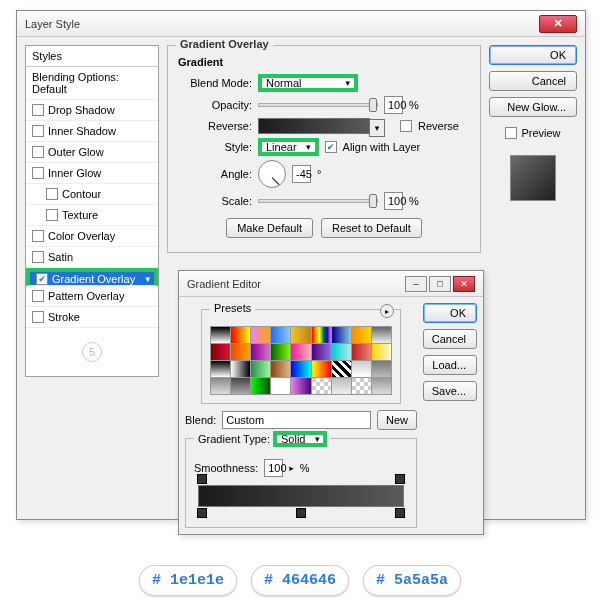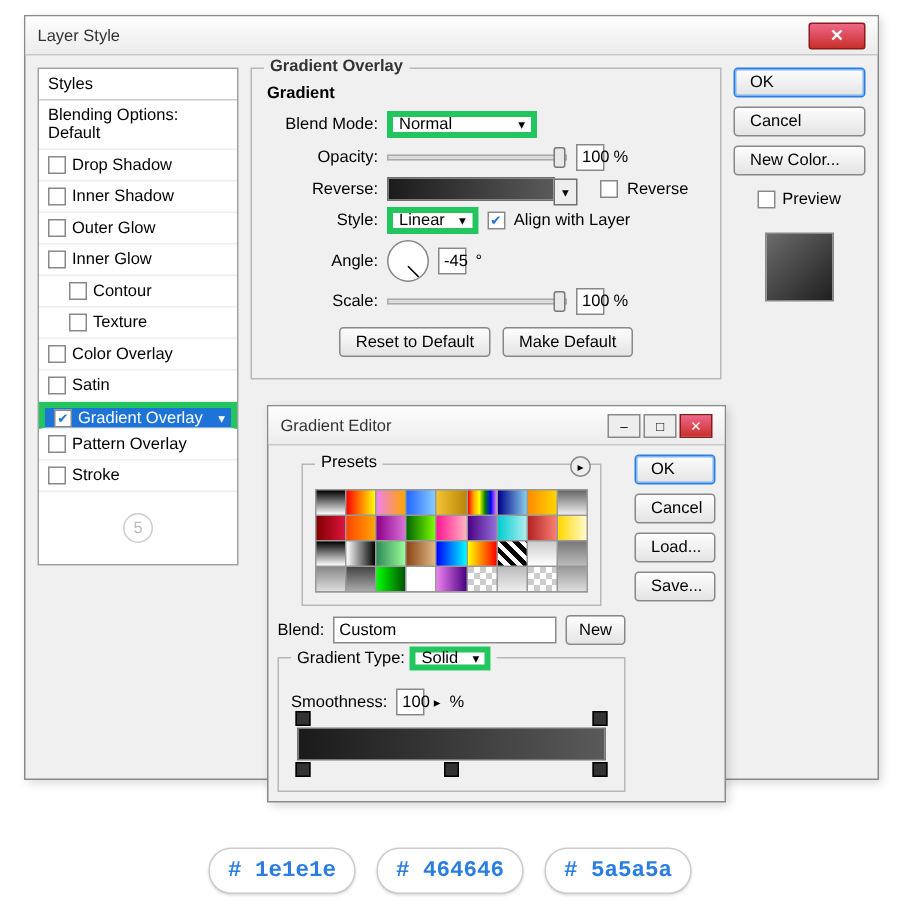--- a/index.html
+++ b/index.html
@@ -24,21 +24,21 @@
   .lbl{width:74px;text-align:right}
   .sel{border:4px solid #22c55e;background:#fff;height:18px;padding:0 18px 0 4px;position:relative;min-width:60px;display:flex;align-items:center}
   .sel::after{content:"▾";position:absolute;right:4px;font-size:9px}
   .grad{border:1px solid #707070;height:16px;width:112px;background:linear-gradient(90deg,#1b1b1b,#5a5a5a);position:relative}
   .grad::after{content:"▾";position:absolute;right:-16px;top:0;width:14px;height:16px;border:1px solid #707070;background:#eee;display:flex;align-items:center;justify-content:center;font-size:9px}
   .slider{height:4px;background:#ddd;border:1px solid #aaa;width:120px;position:relative}
   .slider .th{position:absolute;width:8px;height:14px;background:#e8e8e8;border:1px solid #777;top:-6px;border-radius:2px}
   .num{width:19px;height:18px;border:1px solid #888;background:#fff;padding:0 3px;display:flex;align-items:center}
   .angle{width:28px;height:28px;border:1px solid #888;border-radius:50%;background:#fff;position:relative}
   .angle::after{content:"";position:absolute;width:10px;height:1px;background:#000;top:60%;left:50%;transform:rotate(45deg);transform-origin:left}
-  .btn{height:20px;padding:0 10px;border:1px solid #888;background:linear-gradient(#fdfdfd,#e4e4e4);border-radius:3px;display:flex;align-items:center;justify-content:flex-start;cursor:pointer}
+  .btn{height:20px;padding:0 10px;border:1px solid #888;background:linear-gradient(#fdfdfd,#e4e4e4);border-radius:3px;display:flex;align-items:center;justify-content:flex-end;cursor:pointer}
   .btn.def{border:1px solid #2a7de1;box-shadow:0 0 0 1px #7eb6f2 inset}
   .side{width:88px;display:flex;flex-direction:column;gap:6px;align-items:stretch}
   .side .btn{width:88px}
   .swatch{width:46px;height:46px;border:1px solid #888;background:linear-gradient(135deg,#6b6b6b,#1f1f1f);margin:6px auto}
   .ge{left:178px;top:270px;width:306px}
   .ge .tb{position:relative}
   .wctrl{display:flex;gap:2px}
   .wctrl .b{width:22px;height:16px;border:1px solid #888;background:#eee;display:flex;align-items:center;justify-content:center;font-size:9px;cursor:pointer}
   .wctrl .b.x{background:linear-gradient(#e68,#c9302c);color:#fff;border-color:#8b1a1a}
   .presets{border:1px solid #b8b8b8;padding:16px 8px 8px;position:relative;margin:6px 16px}
@@ -167,38 +167,38 @@
           <div class="slider">
               <div class="th" style="left:110px"></div>
             </div>
           <div class="num">
               <span>100</span>
             </div>
           <span>%</span>
         </div>
         <div class="frow" style="justify-content:center;gap:8px;margin-top:8px">
           <div class="btn">
+              <span>Make Default</span>
+            </div>
+          <div class="btn">
               <span>Reset to Default</span>
-            </div>
-          <div class="btn">
-              <span>Make Default</span>
             </div>
         </div>
       </div>
     </div>
 
     <div class="side">
       <div class="btn def">
           <span>OK</span>
         </div>
       <div class="btn">
           <span>Cancel</span>
         </div>
       <div class="btn">
-          <span>New Color...</span>
+          <span>New Glow...</span>
         </div>
       <div class="frow" style="gap:4px;justify-content:center">
         <div class="cb"></div>
         <span>Preview</span>
       </div>
       <div class="swatch"></div>
     </div>
   </div>
 </div>
 

